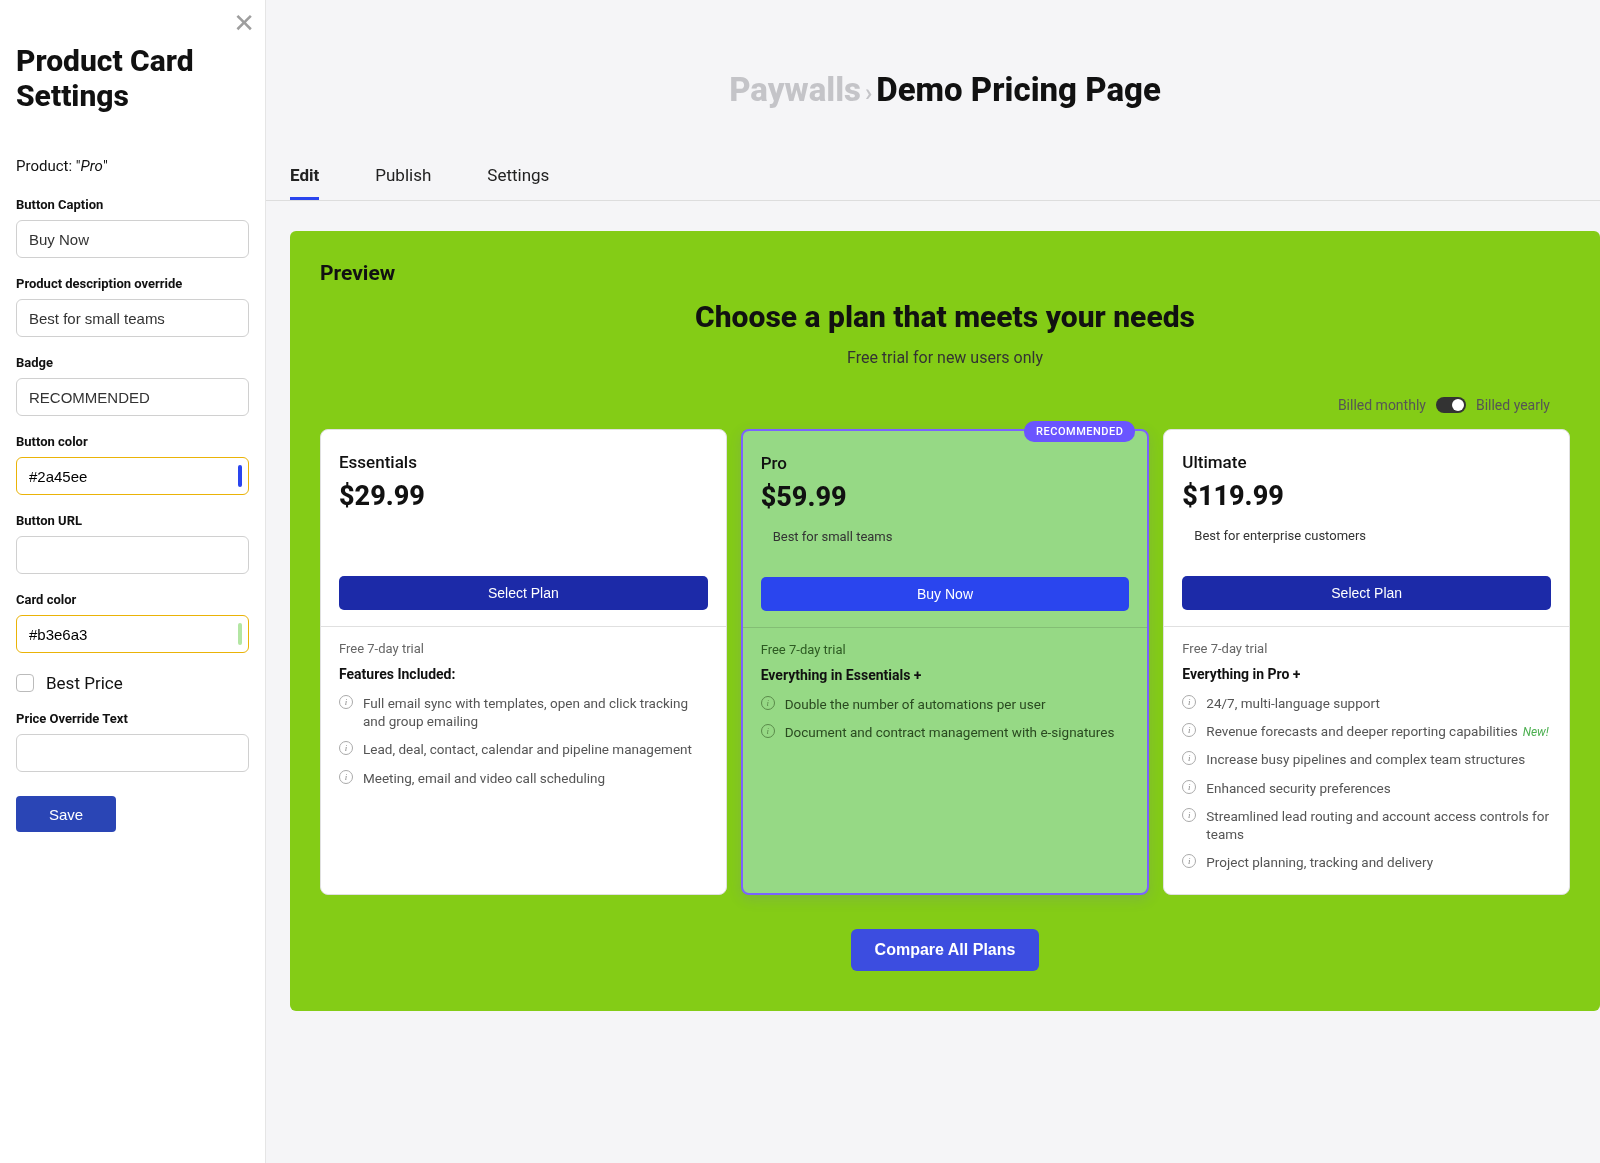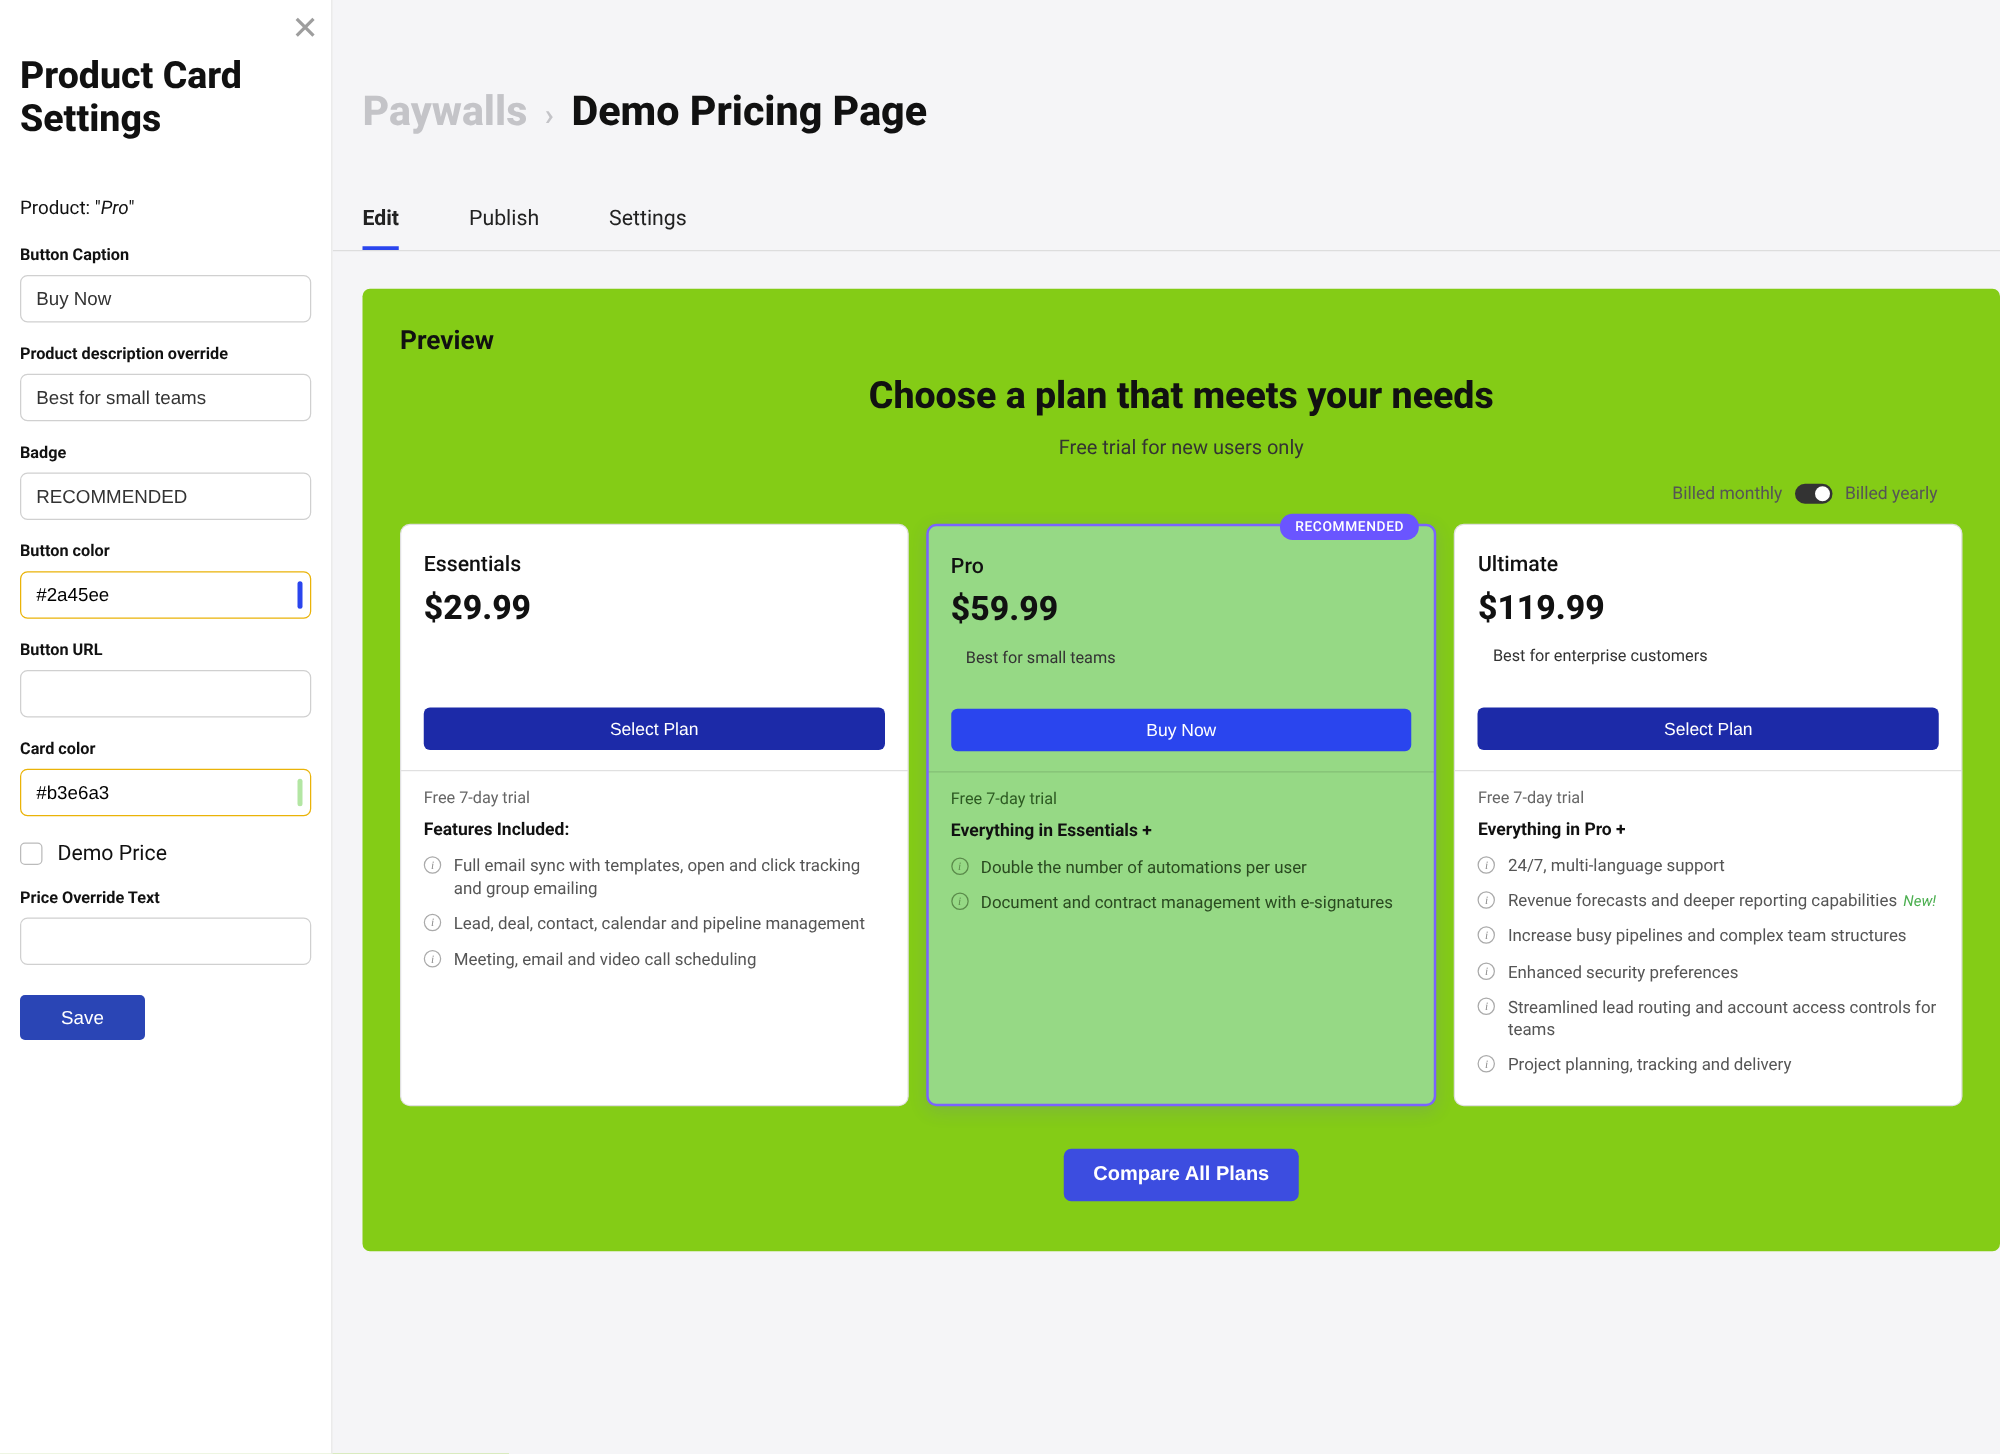--- a/index.html
+++ b/index.html
@@ -96,21 +96,22 @@
     flex: 1;
     padding: 0;
     overflow-y: auto;
   }
   .breadcrumb {
     padding: 70px 0 0 24px;
     font-size: 33px;
     font-weight: 800;
     display: flex;
     align-items: baseline;
-    gap: 14px;
+    gap: 4px;
+    justify-content: center;
   }
   .breadcrumb .bc-root { color: #c4c4c8; }
   .breadcrumb .chev { color: #c4c4c8; font-size: 24px; font-weight: 600; }
   .tabs {
     display: flex;
     gap: 56px;
     padding: 56px 0 0 24px;
     border-bottom: 1px solid #ddd;
     font-size: 17px;
   }
@@ -133,21 +134,21 @@
   .preview-title { font-size: 21px; font-weight: 700; margin-bottom: 14px; }
   .heading { text-align: center; font-size: 30px; font-weight: 800; }
   .subheading { text-align: center; font-size: 16px; color: #333; margin-top: 14px; }
   .billing-row {
     display: flex;
     justify-content: flex-end;
     align-items: center;
     gap: 10px;
     font-size: 14px;
     color: #555;
-    margin-top: 20px;
+    margin-top: 30px;
     padding-right: 20px;
   }
   .toggle {
     width: 30px; height: 16px; background: #333; border-radius: 9px; position: relative; cursor: pointer;
   }
   .toggle::after {
     content: ""; position: absolute; width: 12px; height: 12px; background: #fff; border-radius: 50%; top: 2px; right: 2px;
   }
   .plans {
     display: flex;
@@ -252,21 +253,21 @@
     <input class="text-input" value="" style="">
 
     <div class="field-label">Card color</div>
     <div class="color-row">
       <input value="#b3e6a3" style="">
       <span class="swatch" id="swatch-card" style="background: rgb(179, 230, 163);"></span>
     </div>
 
     <div class="checkbox-row">
       <input type="checkbox" style="">
-      <label>Demo Price</label>
+      <label>Best Price</label>
     </div>
 
     <div class="field-label">Price Override Text</div>
     <input class="text-input" value="" style="">
 
     <button class="save-btn">Save</button>
   </aside>
 
   <main class="main">
     <div class="breadcrumb">

